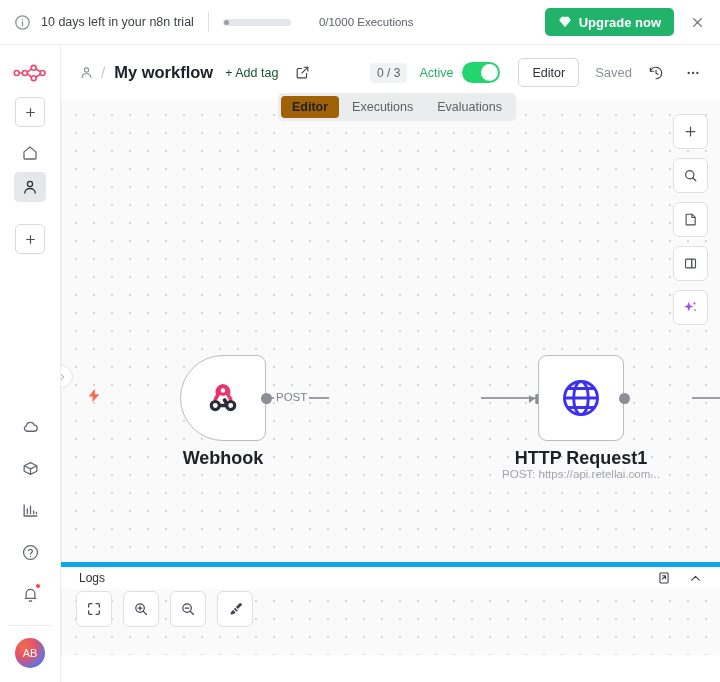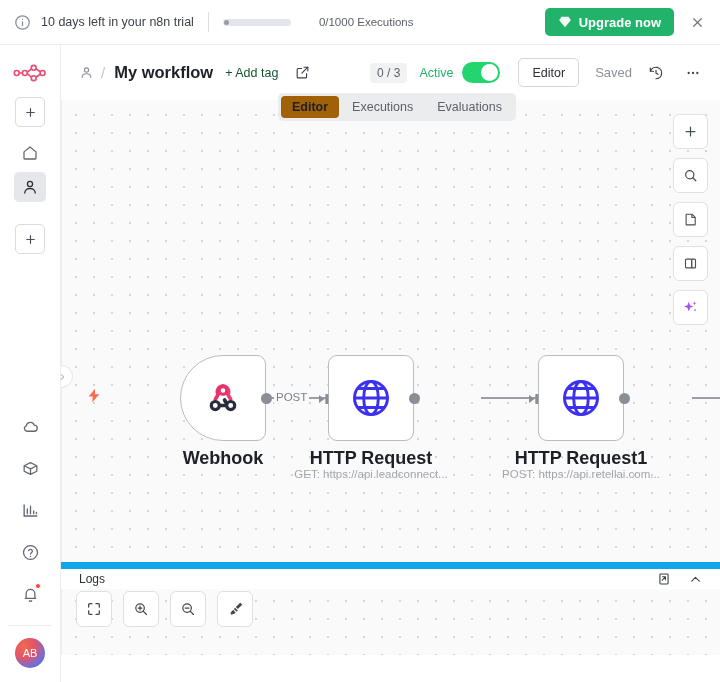--- a/index.html
+++ b/index.html
@@ -194,21 +194,21 @@
     position: absolute; right: 18px; bottom: 27px; height: 38px; padding: 0 19px;
     background: #fc6c53; color: #fff; border: none; border-radius: 6px;
     display: flex; align-items: center; gap: 9px; cursor: pointer;
     font-size: 14px; font-weight: bold; font-family: "Liberation Sans", sans-serif;
     white-space: nowrap; z-index: 4;
   }
 
   
   .logs-bar {
     position: absolute; left: 61px; bottom: 0; width: 659px; height: 27px;
-    background: #fff; border-top: 7px solid #0ea5e9;
+    background: #fff; border-top: 5px solid #0ea5e9;
     display: flex; align-items: center; padding: 0 14px 0 18px;
   }
   .logs-label { font-size: 12px; color: #2c2f36; }
   .logs-spacer { flex: 1 1 auto; }
   .logs-icon-btn {
     width: 22px; height: 22px; display: flex; align-items: center; justify-content: center;
     color: #3d4149; background: none; border: none; cursor: pointer; margin-left: 9px;
   }
 </style>
 </head>
@@ -404,40 +404,20 @@
             <circle cx="15.2" cy="32.6" r="4.6" fill="#fff" stroke="#2a2c3b" stroke-width="3.6"></circle>
             <circle cx="32.8" cy="32.6" r="4.6" fill="#fff" stroke="#2a2c3b" stroke-width="3.6"></circle>
           </svg>
         </span>
       </div>
       <div class="port-out"></div>
       <div class="node-label">Webhook</div>
       <div class="node-sub"></div>
     </div>
 
-    <div class="node" style="left:267px; top:255px;">
-      <div class="port-in">
-        <svg width="14" height="16" viewBox="0 0 14 16" fill="#8b8e95">
-          <path d="M0 3l7 5-7 5z"></path>
-            <rect x="8" y="1.5" width="4" height="13" rx="1"></rect>
-        </svg>
-      </div>
-      <div class="node-box">
-        <span style="display:flex">
-          <svg width="44" height="44" viewBox="0 0 24 24" fill="none" stroke="#3c31ee" stroke-width="1.6">
-            <circle cx="12" cy="12" r="9"></circle>
-            <ellipse cx="12" cy="12" rx="4" ry="9"></ellipse>
-            <path d="M3 12h18M4.6 6.8h14.8M4.6 17.2h14.8"></path>
-          </svg>
-        </span>
-      </div>
-      <div class="port-out"></div>
-      <div class="node-label">HTTP Request</div>
-      <div class="node-sub">GET: https://api.leadconnect...</div>
-    </div>
 
     <div class="node" style="left:477px; top:255px;">
       <div class="port-in">
         <svg width="14" height="16" viewBox="0 0 14 16" fill="#8b8e95">
           <path d="M0 3l7 5-7 5z"></path>
             <rect x="8" y="1.5" width="4" height="13" rx="1"></rect>
         </svg>
       </div>
       <div class="node-box">
         <span style="display:flex">

